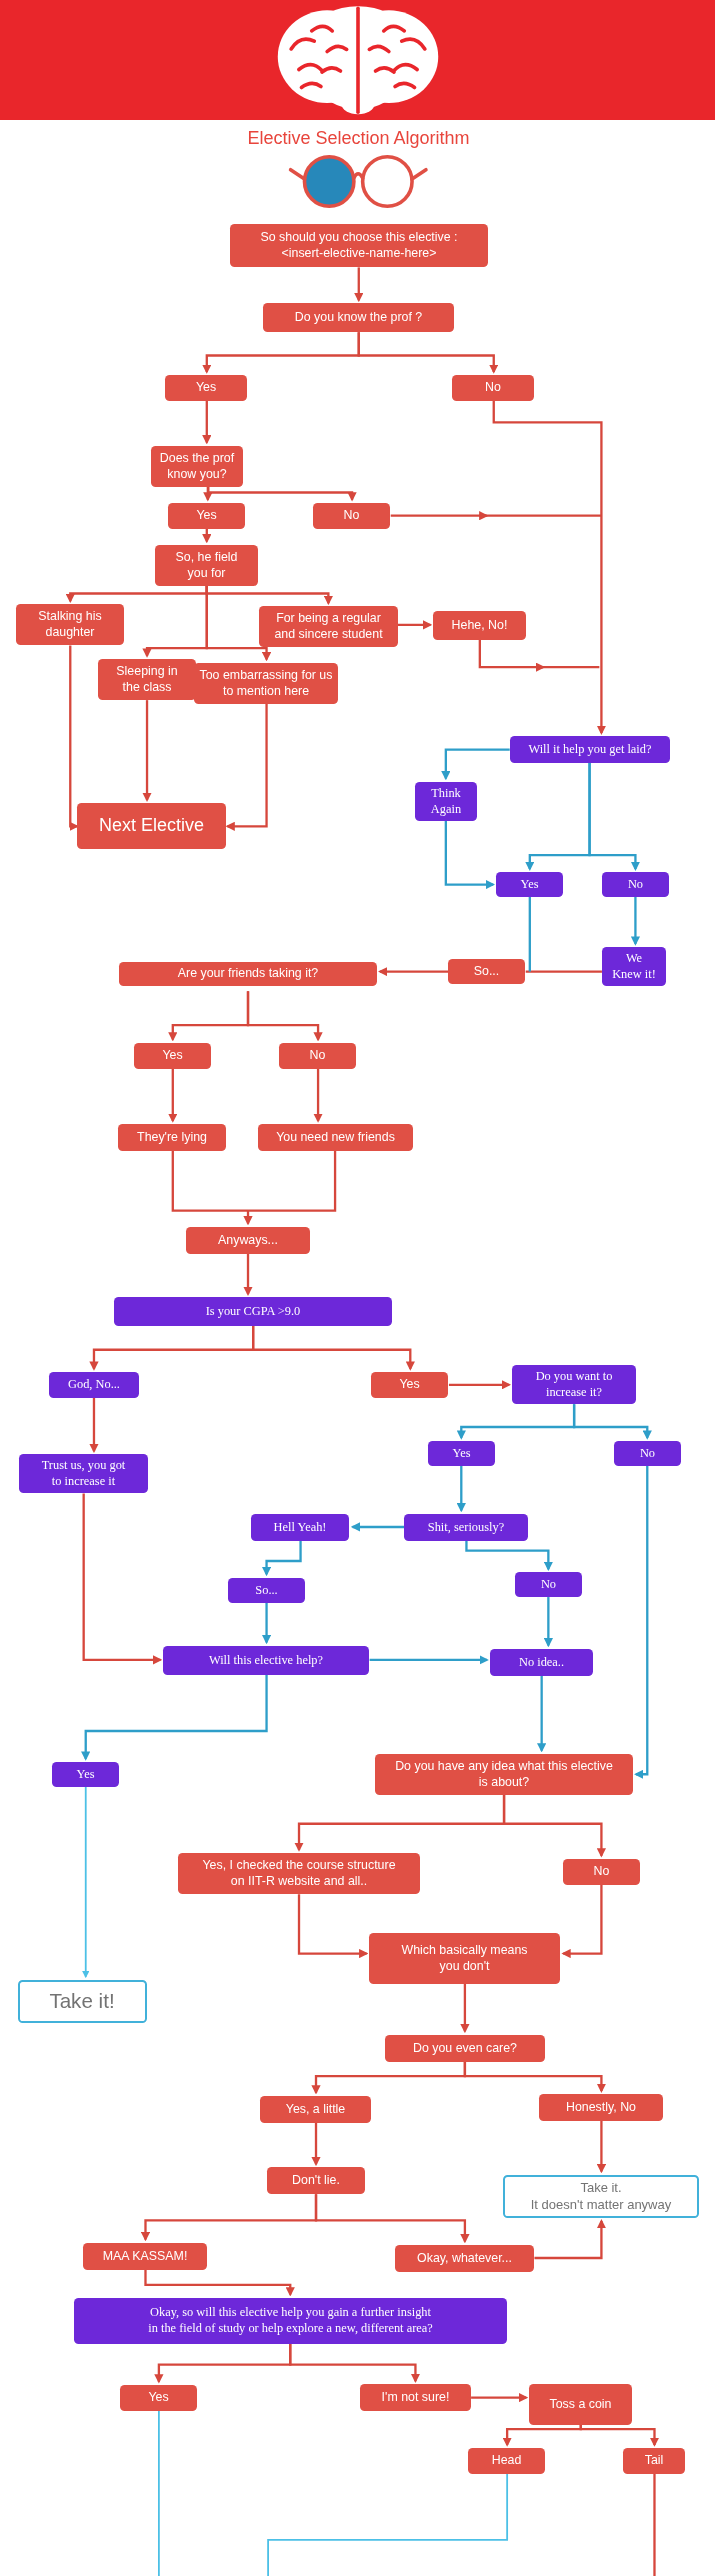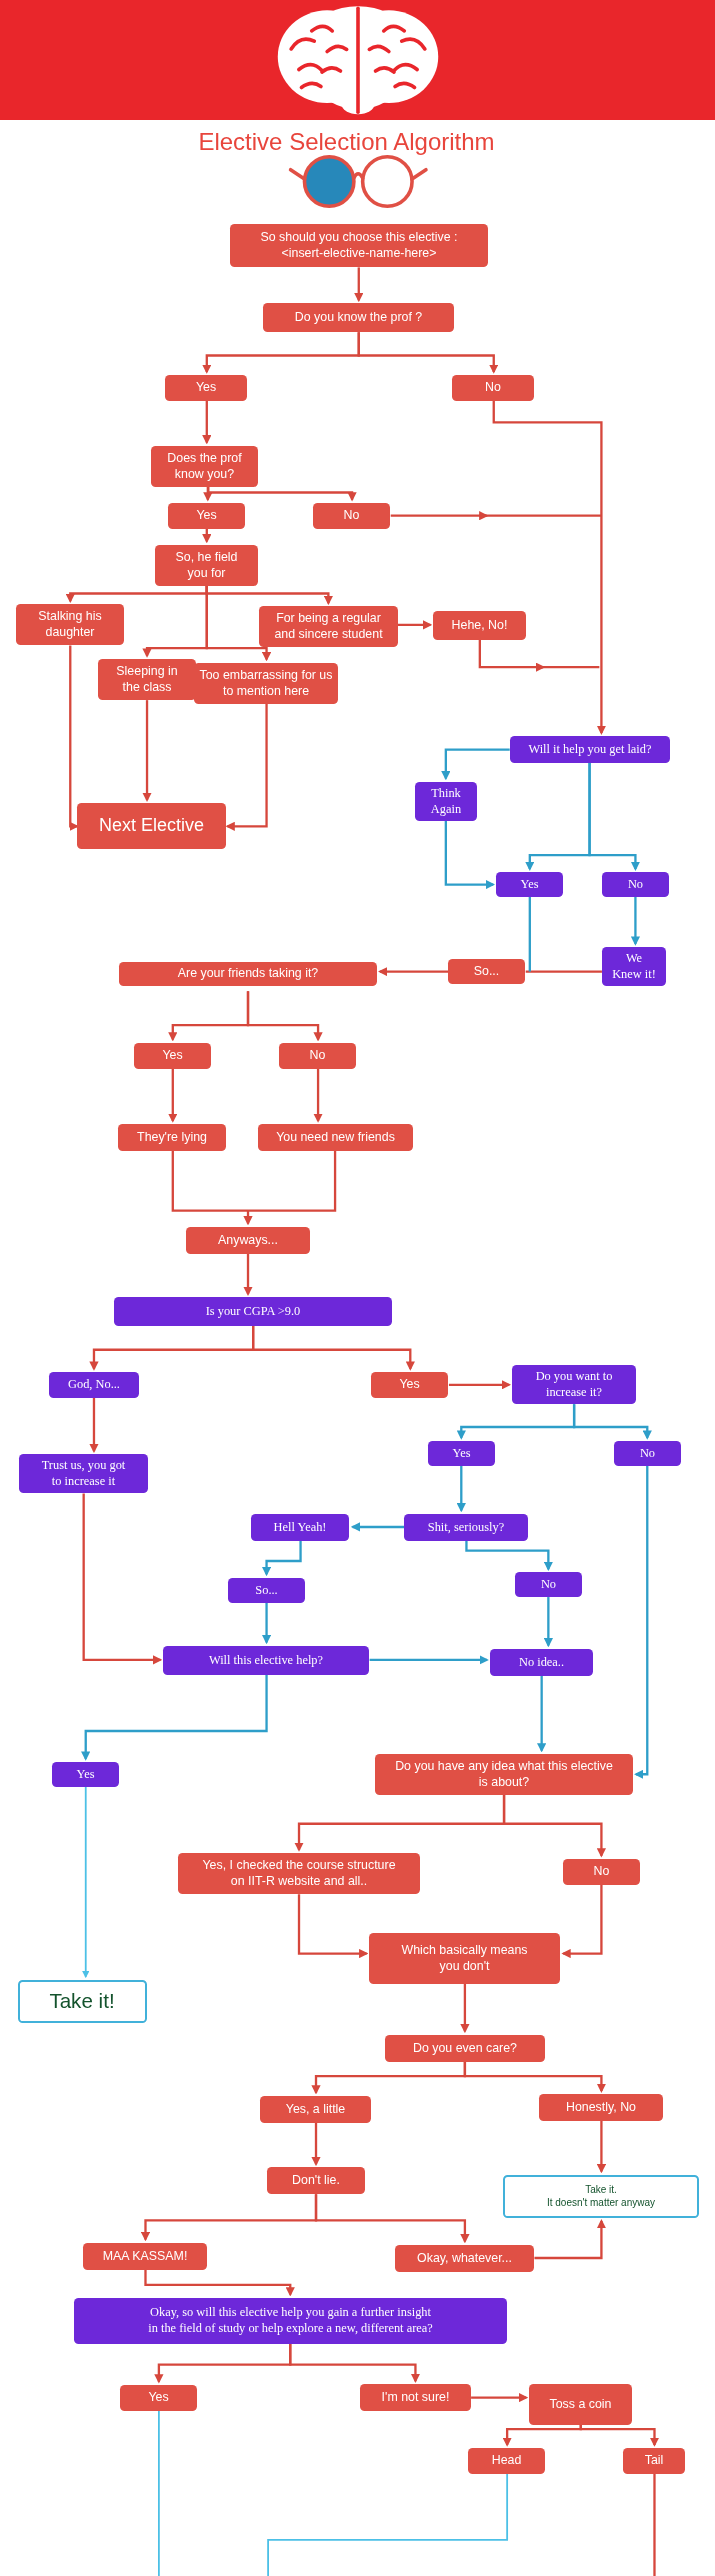--- a/index.html
+++ b/index.html
@@ -3,24 +3,24 @@
 <meta charset="utf-8">
 <style>
   html,body{margin:0;padding:0;background:#ffffff;}
   body{position:relative;width:716px;height:2716px;font-family:"Liberation Sans",sans-serif;overflow:hidden;}
   #connectors{position:absolute;left:0;top:0;z-index:1;}
   .node{position:absolute;z-index:2;display:flex;align-items:center;justify-content:center;
         text-align:center;border-radius:4.6px;color:#fff;font-size:12.4px;line-height:1.28;
         white-space:pre-line;box-sizing:border-box;padding:2.1px 5.2px;}
   .red{background:#e05045;}
   .blue{background:#6d28d9;font-family:Liberation Serif, serif;}
-  .outline{background:#ffffff;border:2.1px solid #41b1da;color:#14532d;}
+  .outline{background:#ffffff;border:2.1px solid #41b1da;color:#737373;}
   #banner{position:absolute;left:0;top:0;width:716px;height:120px;background:#e9262b;z-index:2;}
-  #title{position:absolute;left:0;top:128px;width:693px;text-align:center;color:#e8453c;
-         font-size:24px;z-index:2;}
+  #title{position:absolute;left:12px;top:128px;width:693px;text-align:center;color:#e8453c;
+         font-size:18px;z-index:2;}
 </style>
 </head>
 <body>
 
 <div id="banner">
   <svg width="216" height="120" viewBox="0 0 420 233" style="position:absolute;left:250px;top:0;">
     <g fill="#ffffff">
       <ellipse cx="150" cy="110" rx="96" ry="90"></ellipse>
       <ellipse cx="270" cy="110" rx="96" ry="90"></ellipse>
       <ellipse cx="210" cy="58" rx="82" ry="46"></ellipse>
@@ -150,21 +150,21 @@
     <path d="M308,4679 V5024" marker-end="url(#ml)"></path>
     <path d="M984,4802 V4930 H520 V5024" marker-end="url(#ml)"></path>
   </g>
 </svg>
 
 <div class="node red" style="left:230px;top:224px;width:258px;height:43px">So should you choose this elective :
 &lt;insert-elective-name-here&gt;</div>
 <div class="node red" style="left:263px;top:303px;width:191px;height:29px">Do you know the prof ?</div>
 <div class="node red" style="left:165px;top:375px;width:82px;height:26px">Yes</div>
 <div class="node red" style="left:452px;top:375px;width:82px;height:26px">No</div>
-<div class="node red" style="left:151px;top:446px;width:107px;height:41px">Does the prof
+<div class="node red" style="left:151px;top:446px;width:92px;height:41px">Does the prof
 know you?</div>
 <div class="node red" style="left:168px;top:503px;width:77px;height:26px">Yes</div>
 <div class="node red" style="left:313px;top:503px;width:77px;height:26px">No</div>
 <div class="node red" style="left:155px;top:545px;width:103px;height:41px">So, he field
 you for</div>
 <div class="node red" style="left:16px;top:604px;width:108px;height:41px">Stalking his
 daughter</div>
 <div class="node red" style="left:259px;top:606px;width:139px;height:41px">For being a regular
 and sincere student</div>
 <div class="node red" style="left:98px;top:659px;width:98px;height:41px">Sleeping in
@@ -208,21 +208,21 @@
 <div class="node red" style="left:178px;top:1853px;width:242px;height:41px">Yes, I checked the course structure
 on IIT-R website and all..</div>
 <div class="node red" style="left:563px;top:1859px;width:77px;height:26px">No</div>
 <div class="node red" style="left:369px;top:1933px;width:191px;height:51px">Which basically means
 you don't</div>
 <div class="node outline" style="left:17.5px;top:1980px;width:129px;height:43px;font-size:20.6px">Take it!</div>
 <div class="node red" style="left:385px;top:2035px;width:160px;height:27px">Do you even care?</div>
 <div class="node red" style="left:260px;top:2096px;width:111px;height:27px">Yes, a little</div>
 <div class="node red" style="left:539px;top:2094px;width:124px;height:27px">Honestly, No</div>
 <div class="node red" style="left:267px;top:2167px;width:98px;height:27px">Don't lie.</div>
-<div class="node outline" style="left:503px;top:2175px;width:196px;height:43px;font-size:10px">Take it.
+<div class="node outline" style="left:503px;top:2175px;width:196px;height:43px;font-size:13px">Take it.
 It doesn't matter anyway</div>
 <div class="node red" style="left:83px;top:2243px;width:124px;height:27px">MAA KASSAM!</div>
 <div class="node red" style="left:395px;top:2245px;width:139px;height:27px">Okay, whatever...</div>
 <div class="node blue" style="left:74px;top:2298px;width:433px;height:46px">Okay, so will this elective help you gain a further insight
 in the field of study or help explore a new,  different area?</div>
 <div class="node red" style="left:120px;top:2385px;width:77px;height:26px">Yes</div>
 <div class="node red" style="left:360px;top:2384px;width:111px;height:27px">I'm not sure!</div>
 <div class="node red" style="left:529px;top:2384px;width:103px;height:41px">Toss a coin</div>
 <div class="node red" style="left:468px;top:2448px;width:77px;height:26px">Head</div>
 <div class="node red" style="left:623px;top:2448px;width:62px;height:26px">Tail</div>

